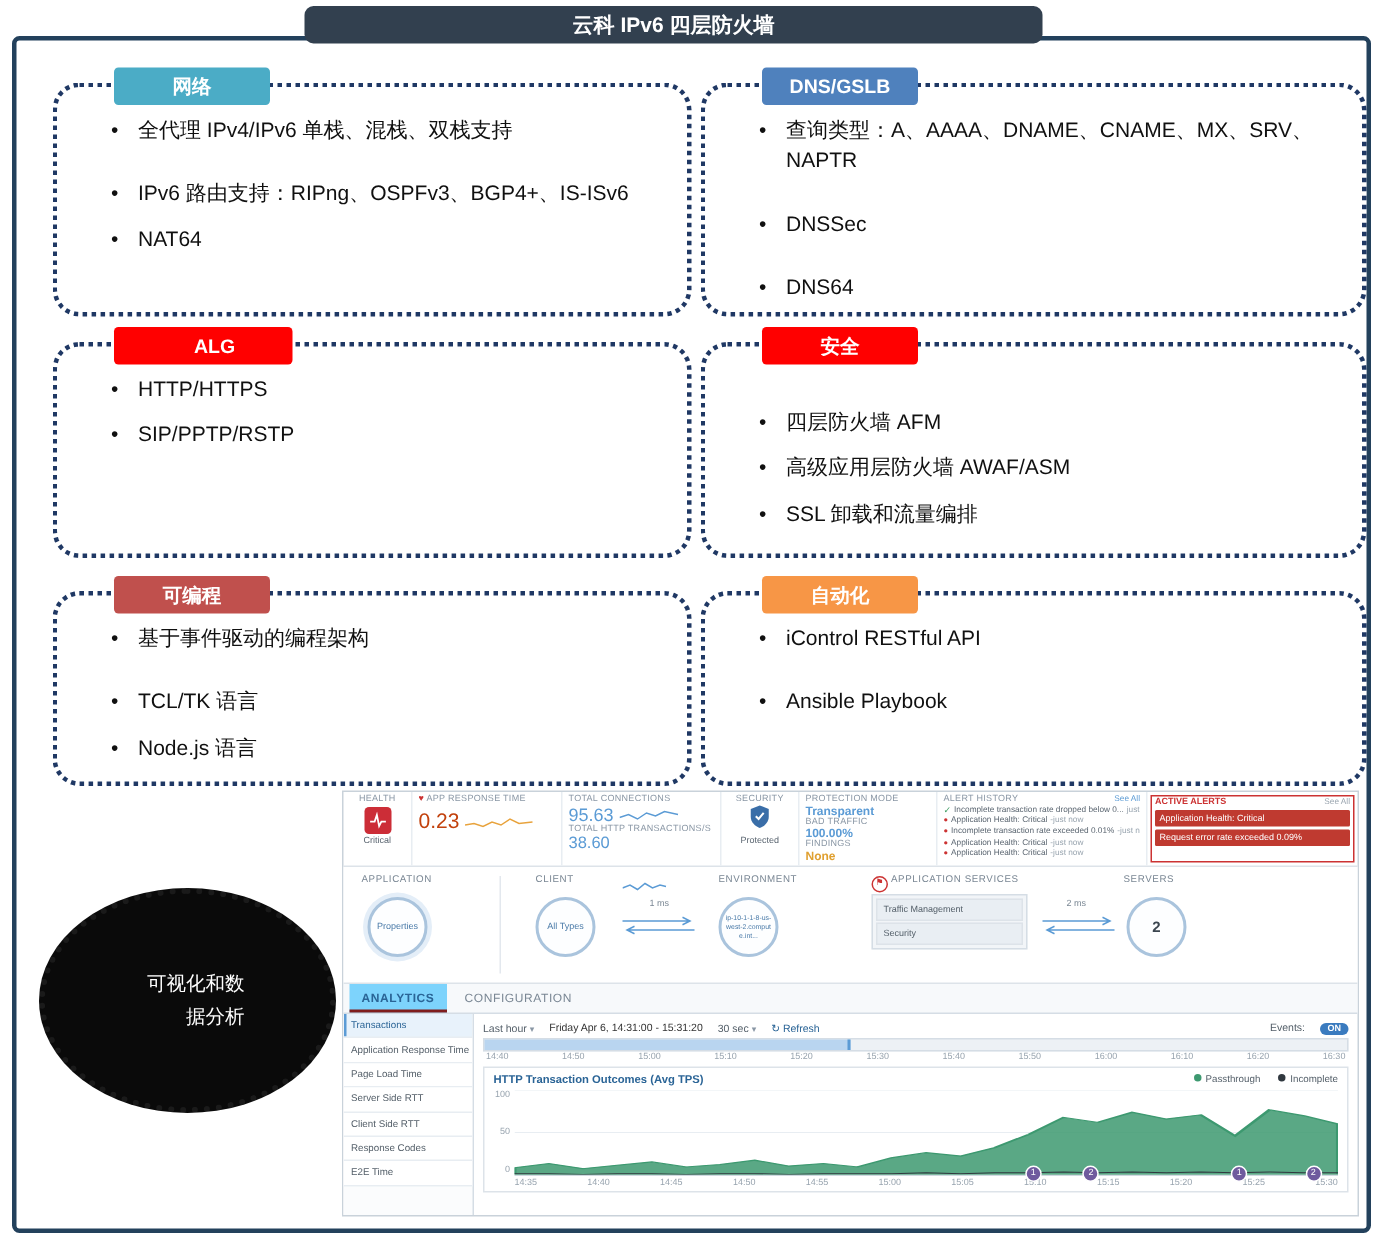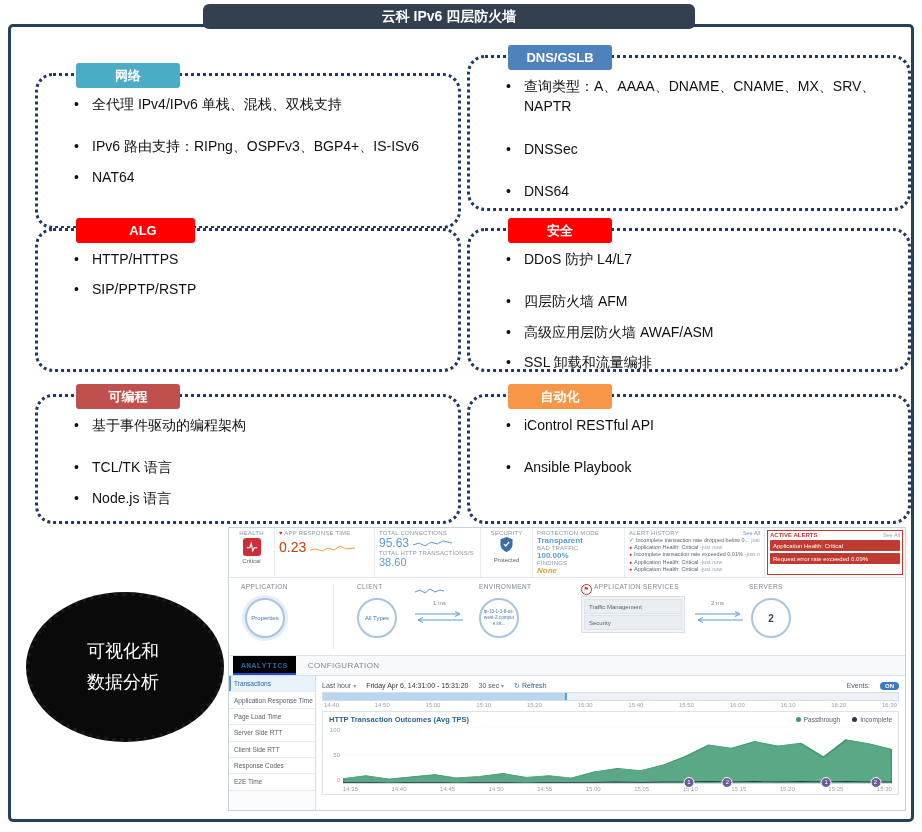--- a/index.html
+++ b/index.html
@@ -8,30 +8,30 @@
   .banner{position:absolute;left:203px;top:4px;width:492px;height:25px;background:#32404f;border-radius:6px;color:#fff;
           font-size:14px;font-weight:bold;display:flex;align-items:center;justify-content:center;z-index:6;}
   
   .fbox{position:absolute;border:3px dotted #1f3864;border-radius:18px;background:#fff;z-index:3;}
   .ftab{position:absolute;top:-13px;left:38px;height:25px;line-height:25px;min-width:68px;padding:0 18px;color:#fff;
         font-weight:bold;font-size:13px;border-radius:3px;text-align:center;}
   .fbox ul{margin:0;padding:18px 16px 8px 34px;list-style:none;}
   .fbox li{position:relative;padding-left:20px;font-size:14px;color:#101010;margin-bottom:10px;line-height:1.45;}
   .fbox li::before{content:"•";position:absolute;left:2px;color:#101010;}
   .fbox li.gap{margin-top:22px;}
-  .b1{left:35px;top:55px;width:420px;height:150px;margin-top:18px;}
+  .b1{left:35px;top:55px;width:420px;height:150px;}
   .b2{left:467px;top:55px;width:438px;height:150px;}
   .b3{left:35px;top:228px;width:420px;height:138px;}
   .b4{left:467px;top:228px;width:438px;height:138px;}
   .b5{left:35px;top:394px;width:420px;height:124px;}
   .b6{left:467px;top:394px;width:438px;height:124px;}
   
   .ellipse{position:absolute;left:26px;top:592px;width:190px;height:142px;background:#0a0a0a;border:4px dotted #1a1a1a;
            border-radius:50%;display:flex;align-items:center;justify-content:center;z-index:4;}
-  .ellipse .etext{width:76px;color:#fff;font-size:18px;text-align:left;line-height:1.7;}
+  .ellipse .etext{width:76px;color:#fff;font-size:13px;text-align:right;line-height:1.7;}
   
   .dash{position:absolute;left:228px;top:527px;width:678px;height:284px;background:#fff;border:1px solid #c9d2da;
         box-sizing:border-box;font-family:"Liberation Sans",sans-serif;color:#3c4650;z-index:5;}
   .metrics{display:flex;height:50px;border-bottom:1px solid #dde3e9;box-sizing:border-box;}
   .metric{border-right:1px solid #e8edf2;padding:2px 4px;box-sizing:border-box;overflow:hidden;flex:none;}
   .mlabel{font-size:6px;color:#8a97a5;letter-spacing:.2px;white-space:nowrap;}
   .center{text-align:center;}
   .m-health{width:46px;}
   .health-icon{width:18px;height:18px;border-radius:3px;margin:2px auto;display:flex;align-items:center;justify-content:center;}
   .mstatus{font-size:6px;color:#5a6570;}
@@ -67,21 +67,21 @@
   .tcirc.env{font-size:4.6px;padding:2px;line-height:1.3;word-break:break-all;}
   .tcirc.srvnum{font-size:10px;font-weight:bold;color:#3c4650;}
   .tsrv{position:absolute;left:352px;top:18px;width:104px;border:1px solid #d5dde5;background:#f2f5f8;padding:1px;box-sizing:border-box;}
   .tsrv-row{padding:3.5px 4px;font-size:6px;color:#55606a;background:#e9eef3;border:1px solid #dde3e9;margin:1px;}
   .lat{position:absolute;font-size:6px;color:#7a8794;}
   .flagic{display:inline-block;width:9px;height:9px;border:1px solid #cc3333;border-radius:50%;color:#cc3333;font-size:6px;
           line-height:8px;text-align:center;margin-right:2px;vertical-align:-2px;}
   
   .anbar{height:20px;display:flex;align-items:stretch;gap:4px;border-bottom:1px solid #d5dde5;background:#f7f9fb;padding-left:4px;box-sizing:border-box;}
   .antab{font-size:8px;color:#7a8794;padding:5px 8px 3px;letter-spacing:.4px;}
-  .antab.active{color:#2a6496;font-weight:bold;border-bottom:2px solid #1d4ed8;background:#000000;font-family:Liberation Mono, monospace;}
+  .antab.active{color:#2a6496;font-weight:bold;border-bottom:2px solid #7f1d1d;background:#7dd3fc;}
   .anbody{display:flex;height:134px;}
   .sidebar{width:86px;border-right:1px solid #d5dde5;background:#fbfcfd;overflow:hidden;flex:none;}
   .side-item{font-size:6.5px;color:#55606a;padding:4.2px 5px;border-bottom:1px solid #e8edf2;background:#fff;white-space:nowrap;overflow:hidden;}
   .side-item.active{background:#e8f2fb;color:#2a6496;box-shadow:inset 2px 0 0 #5b9bd5;}
   .main{flex:1;padding:3px 6px;overflow:hidden;}
   .controls{display:flex;align-items:center;gap:10px;font-size:7px;color:#55606a;height:13px;white-space:nowrap;}
   .ctrl-link{color:#2a6496;}
   .chev{font-size:6px;color:#8a97a5;}
   .pill{color:#fff;font-size:6px;border-radius:7px;padding:1px 5px;font-weight:bold;}
   .spacer{flex:1;}
@@ -132,21 +132,20 @@
     <div class="ftab" style="background-color: rgb(255, 0, 0); padding-left: 33px;">ALG</div>
     <ul>
       <li>HTTP/HTTPS</li>
       <li>SIP/PPTP/RSTP</li>
     </ul>
   </div>
 
   <div class="fbox b4">
     <div class="ftab" style="background-color: rgb(255, 0, 0);">安全</div>
     <ul>
-      <li>DDoS 防护 L4/L7</li>
       <li class="gap">四层防火墙 AFM</li>
       <li>高级应用层防火墙 AWAF/ASM</li>
       <li>SSL 卸载和流量编排</li>
     </ul>
   </div>
 
   <div class="fbox b5">
     <div class="ftab" style="background-color: rgb(192, 80, 77);">可编程</div>
     <ul>
       <li>基于事件驱动的编程架构</li>
@@ -212,21 +211,21 @@
         </div>
         <div class="mstatus center">Protected</div>
       </div>
 
       <div class="metric m-protect">
         <div class="mlabel">PROTECTION MODE</div>
         <div class="pval" style="color: rgb(91, 155, 213);">Transparent</div>
         <div class="mlabel">BAD TRAFFIC</div>
         <div class="pval" style="color: rgb(91, 155, 213);">100.00%</div>
         <div class="mlabel">FINDINGS</div>
-        <div class="pval" style="color: rgb(224, 160, 48); font-style: italic;">None</div>
+        <div class="pval" style="color: rgb(224, 160, 48);">None</div>
       </div>
 
       <div class="metric m-alerts">
         <div class="ahead">
           <span class="mlabel">ALERT HISTORY</span>
           <span class="seeall">See All</span>
         </div>
         <div class="arow">
             <span class="aicon-ok">✓</span>
             <span>Incomplete transaction rate dropped below 0...</span>

